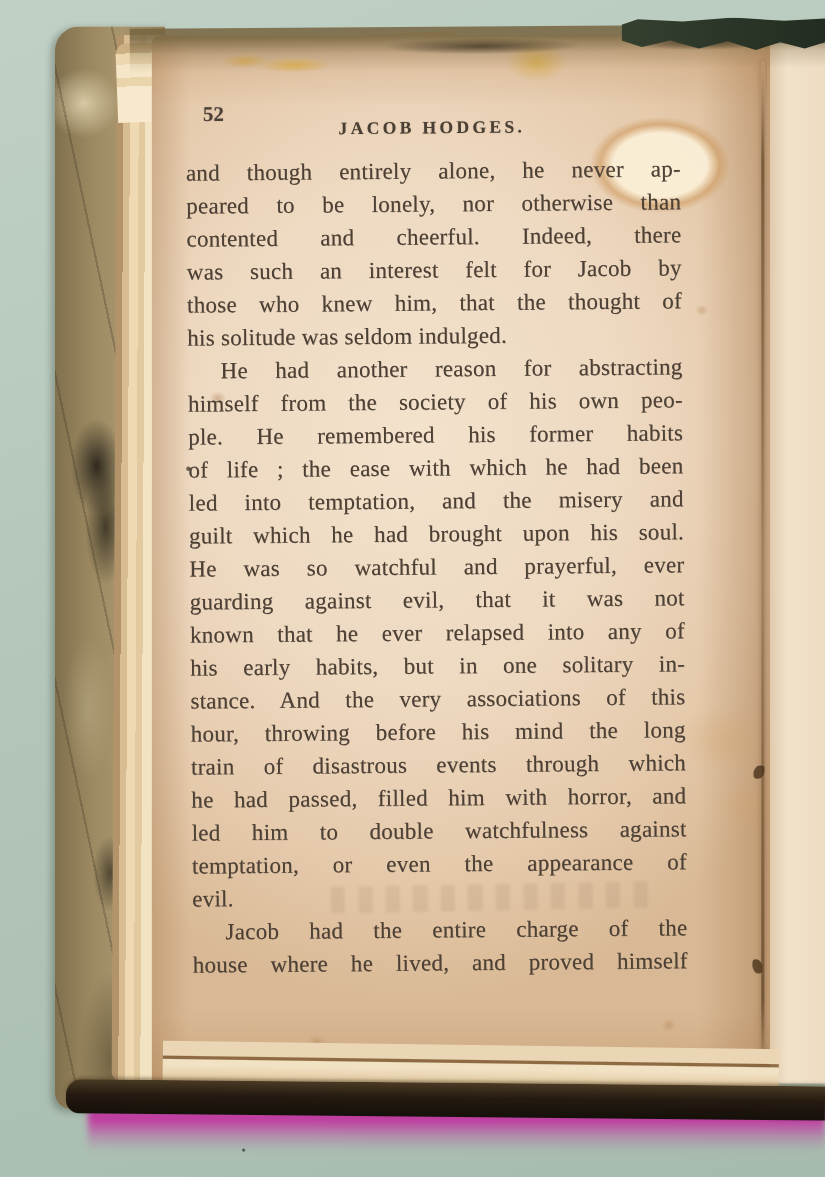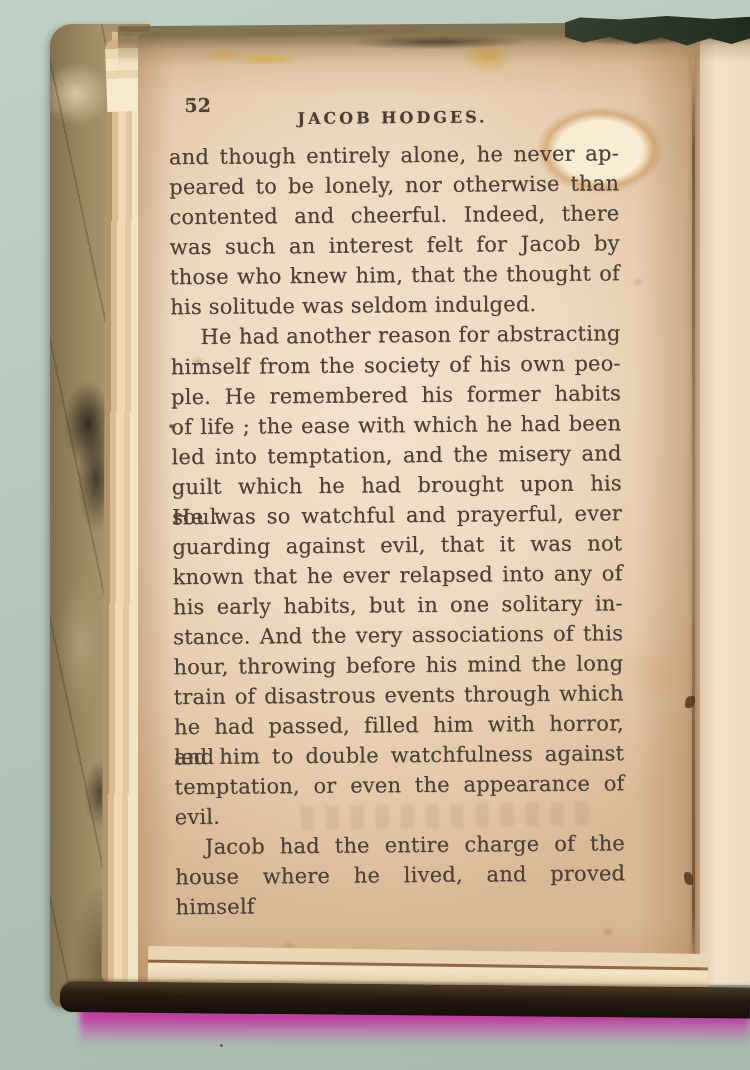--- a/index.html
+++ b/index.html
@@ -3,21 +3,21 @@
 <meta charset="utf-8">
 <style>
   :root{
     --scan-background:#b4c6ba; --paper:#eed9c1; --paper-edge:#e2c99f;
     --ink:#4d4136; --cover-marble:#a8956e; --top-edge-dark:#2c3628;
     --bottom-edge-dark:#241a10; --scan-magenta:#c326a0; --gutter-brown:#7a5a36;
   }
   html,body{margin:0;padding:0;}
   body{width:750px;height:1070px;font-family:"DejaVu Serif","Liberation Serif",serif;}
   .scan{position:relative;width:750px;height:1070px;overflow:hidden;
-    background:linear-gradient(160deg,#c0d0c5 0%,var(--scan-background) 45%,#a6bbae 100%);}
+    background:linear-gradient(160deg,#c0d0c5 0%,var(--scan-background) 45%,#a6bbae 100%);font-family:Liberation Serif, serif;}
 
   
   .cover-spine{position:absolute;left:50px;top:24px;width:100px;height:984px;z-index:2;
     border-radius:22px 0 0 14px;
     background:
       radial-gradient(ellipse 46px 44px at 26px 70px, rgba(226,213,176,.85), transparent 72%),
       radial-gradient(ellipse 34px 62px at 38px 400px, rgba(38,34,25,.92), transparent 70%),
       radial-gradient(ellipse 26px 74px at 46px 455px, rgba(44,39,27,.8), transparent 72%),
       radial-gradient(ellipse 22px 48px at 50px 770px, rgba(48,42,28,.7), transparent 72%),
       radial-gradient(ellipse 30px 90px at 30px 620px, rgba(190,176,138,.5), transparent 75%),

